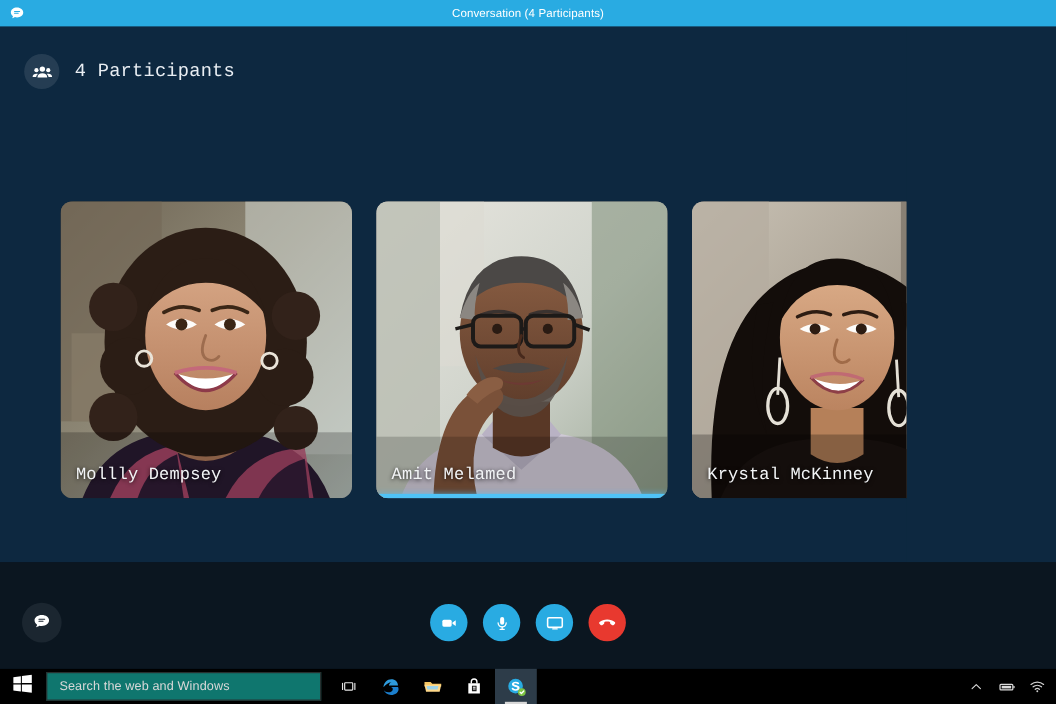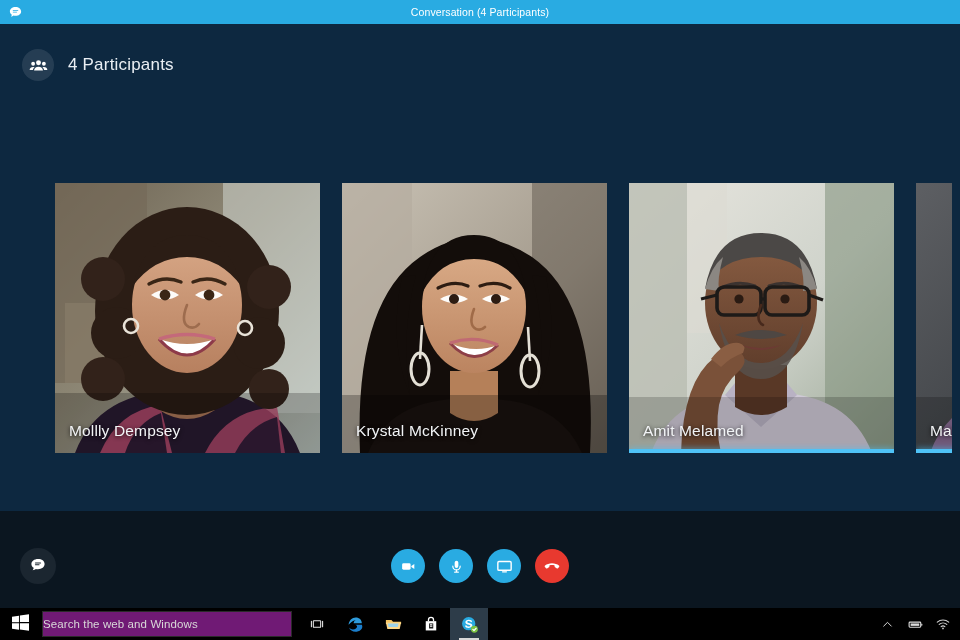--- a/index.html
+++ b/index.html
@@ -35,23 +35,24 @@
     text-align: center;
     font-size: 10.5px;
     color: #ffffff;
     letter-spacing: 0.1px;
     line-height: 24px;
   }
 
   
   .stage {
     position: absolute; top: 24px; left: 0;
-    width: 952px; height: 487px;
+    width: 824px; height: 487px;
     background: #0d2840;
     overflow: hidden;
+    font-family: Liberation Mono, monospace;
   }
 
   .participants-header {
     position: absolute; left: 22px; top: 25px;
     display: flex; align-items: center;
     gap: 14px;
   }
   .participants-badge {
     width: 32px; height: 32px;
     border-radius: 50%;
@@ -71,20 +72,21 @@
     left: 55px; top: 159px;
     display: flex;
     gap: 22px;
   }
   .tile {
     position: relative;
     width: 265px; height: 270px;
     overflow: hidden;
     flex: 0 0 auto;
     background: #1b2430;
+    border-radius: 11px;
   }
   .tile-video {
     position: absolute; inset: 0;
     overflow: hidden;
   }
   .tile-video svg { display: block; width: 100%; height: 100%; }
   .tile-name {
     position: absolute;
     left: 14px; bottom: 13px;
     font-size: 15.5px;
@@ -142,24 +144,24 @@
     display: flex; align-items: center;
     z-index: 40;
   }
   .start-btn {
     width: 40px; height: 32px;
     display: flex; align-items: center; justify-content: center;
     cursor: pointer;
   }
   .search-box {
     width: 250px; height: 26px;
-    background: #701a75;
+    background: #0f766e;
     border: 1px solid #2a2a2a;
     display: flex; align-items: center;
-    padding: 0 0;
+    padding: 0 11px;
     margin-left: 2px;
     cursor: text;
   }
   .search-text {
     font-size: 11.5px;
     color: #d8d8d8;
     letter-spacing: 0.1px;
   }
   .tb-icons { display: flex; align-items: center; margin-left: 6px; }
   .tb-item {
@@ -279,20 +281,77 @@
           </svg>
         </div>
         <span class="tile-name">Mollly Dempsey</span>
 
       </div>
 
       <div class="tile">
         <div class="tile-video">
           <svg viewBox="0 0 265 270" preserveAspectRatio="xMidYMid slice">
             <defs>
+              <linearGradient id="a-bg" x1="0" y1="0" x2="1" y2="1">
+                <stop offset="0%" stop-color="#e8e6df"></stop>
+                <stop offset="55%" stop-color="#cfd3cb"></stop>
+                <stop offset="100%" stop-color="#9aa795"></stop>
+              </linearGradient>
+              <linearGradient id="a-skin" x1="0" y1="0" x2="0" y2="1">
+                <stop offset="0%" stop-color="#8a5e43"></stop>
+                <stop offset="100%" stop-color="#5f3d2b"></stop>
+              </linearGradient>
+            </defs>
+            <rect width="265" height="270" fill="url(#a-bg)"></rect>
+            <rect x="0" y="0" width="58" height="270" fill="#b9bdb2" opacity="0.8"></rect>
+            <rect x="196" y="0" width="69" height="270" fill="#7f8f7a" opacity="0.55"></rect>
+            <rect x="58" y="0" width="40" height="150" fill="#dcdad2" opacity="0.6"></rect>
+
+            <path d="M22 270 q24 -64 110 -60 q86 -4 111 60 z" fill="#cfc9d6"></path>
+            <path d="M96 212 l36 32 l36 -32 l-10 -12 l-26 22 l-26 -22 z" fill="#b9b2c4"></path>
+
+            <path d="M106 182 h52 v42 q-26 16 -52 0 z" fill="#593826"></path>
+
+            <ellipse cx="132" cy="120" rx="56" ry="66" fill="url(#a-skin)"></ellipse>
+
+            <path d="M76 106 q10 -56 56 -56 q46 0 56 56 q-16 -32 -56 -32 q-40 0 -56 32z" fill="#4b4846"></path>
+            <path d="M76 106 q6 -22 18 -32 q-6 22 -4 34z" fill="#8b8782"></path>
+            <path d="M188 106 q-6 -22 -18 -32 q6 22 4 34z" fill="#8b8782"></path>
+
+            <path d="M90 140 q10 56 42 56 q32 0 42 -56 q-14 40 -42 40 q-28 0 -42 -40z" fill="#57504b" opacity="0.85"></path>
+            <path d="M106 152 q26 -10 52 0 q-26 8 -52 0z" fill="#4e4743"></path>
+
+            <circle cx="110" cy="116" r="4.6" fill="#2a1b13"></circle>
+            <circle cx="156" cy="116" r="4.6" fill="#2a1b13"></circle>
+            <path d="M94 104 q16 -7 32 -1" stroke="#3b3330" stroke-width="3.2" fill="none" stroke-linecap="round"></path>
+            <path d="M140 103 q16 -6 32 1" stroke="#3b3330" stroke-width="3.2" fill="none" stroke-linecap="round"></path>
+
+            <rect x="88" y="104" width="44" height="28" rx="7" fill="none" stroke="#1d1a18" stroke-width="3.6"></rect>
+            <rect x="136" y="104" width="44" height="28" rx="7" fill="none" stroke="#1d1a18" stroke-width="3.6"></rect>
+            <path d="M132 116 h4" stroke="#1d1a18" stroke-width="3.2"></path>
+            <path d="M88 112 l-16 4" stroke="#1d1a18" stroke-width="3.2"></path>
+            <path d="M180 112 l14 5" stroke="#1d1a18" stroke-width="3.2"></path>
+
+            <path d="M132 122 q-6 16 2 20" stroke="#47291c" stroke-width="2.6" fill="none" stroke-linecap="round"></path>
+
+            <path d="M112 162 q20 10 40 0 q-20 6 -40 0z" fill="#6d3a34"></path>
+
+            <path d="M52 270 q2 -72 34 -96 q16 -12 26 -4 q8 8 -2 18 q-16 14 -20 34 q-4 22 2 48z" fill="#7a5139"></path>
+            <path d="M82 176 q14 -18 28 -16 q8 2 4 10 q-12 4 -22 14z" fill="#8a5e43"></path>
+            <rect x="0" y="214" width="265" height="56" fill="#000" opacity="0.18"></rect>
+          </svg>
+        </div>
+        <span class="tile-name">Amit Melamed</span>
+        <span class="tile-speaking-bar" style="background: rgb(79, 195, 247);"></span>
+      </div>
+
+      <div class="tile">
+        <div class="tile-video">
+          <svg viewBox="0 0 265 270" preserveAspectRatio="xMidYMid slice">
+            <defs>
               <linearGradient id="k-bg" x1="0" y1="0" x2="1" y2="1">
                 <stop offset="0%" stop-color="#c9c2b5"></stop>
                 <stop offset="60%" stop-color="#a39a8c"></stop>
                 <stop offset="100%" stop-color="#6f665b"></stop>
               </linearGradient>
               <linearGradient id="k-skin" x1="0" y1="0" x2="0" y2="1">
                 <stop offset="0%" stop-color="#dcae8a"></stop>
                 <stop offset="100%" stop-color="#bb8460"></stop>
               </linearGradient>
             </defs>
@@ -333,77 +392,20 @@
           </svg>
         </div>
         <span class="tile-name">Krystal McKinney</span>
 
       </div>
 
       <div class="tile">
         <div class="tile-video">
           <svg viewBox="0 0 265 270" preserveAspectRatio="xMidYMid slice">
             <defs>
-              <linearGradient id="a-bg" x1="0" y1="0" x2="1" y2="1">
-                <stop offset="0%" stop-color="#e8e6df"></stop>
-                <stop offset="55%" stop-color="#cfd3cb"></stop>
-                <stop offset="100%" stop-color="#9aa795"></stop>
-              </linearGradient>
-              <linearGradient id="a-skin" x1="0" y1="0" x2="0" y2="1">
-                <stop offset="0%" stop-color="#8a5e43"></stop>
-                <stop offset="100%" stop-color="#5f3d2b"></stop>
-              </linearGradient>
-            </defs>
-            <rect width="265" height="270" fill="url(#a-bg)"></rect>
-            <rect x="0" y="0" width="58" height="270" fill="#b9bdb2" opacity="0.8"></rect>
-            <rect x="196" y="0" width="69" height="270" fill="#7f8f7a" opacity="0.55"></rect>
-            <rect x="58" y="0" width="40" height="150" fill="#dcdad2" opacity="0.6"></rect>
-
-            <path d="M22 270 q24 -64 110 -60 q86 -4 111 60 z" fill="#cfc9d6"></path>
-            <path d="M96 212 l36 32 l36 -32 l-10 -12 l-26 22 l-26 -22 z" fill="#b9b2c4"></path>
-
-            <path d="M106 182 h52 v42 q-26 16 -52 0 z" fill="#593826"></path>
-
-            <ellipse cx="132" cy="120" rx="56" ry="66" fill="url(#a-skin)"></ellipse>
-
-            <path d="M76 106 q10 -56 56 -56 q46 0 56 56 q-16 -32 -56 -32 q-40 0 -56 32z" fill="#4b4846"></path>
-            <path d="M76 106 q6 -22 18 -32 q-6 22 -4 34z" fill="#8b8782"></path>
-            <path d="M188 106 q-6 -22 -18 -32 q6 22 4 34z" fill="#8b8782"></path>
-
-            <path d="M90 140 q10 56 42 56 q32 0 42 -56 q-14 40 -42 40 q-28 0 -42 -40z" fill="#57504b" opacity="0.85"></path>
-            <path d="M106 152 q26 -10 52 0 q-26 8 -52 0z" fill="#4e4743"></path>
-
-            <circle cx="110" cy="116" r="4.6" fill="#2a1b13"></circle>
-            <circle cx="156" cy="116" r="4.6" fill="#2a1b13"></circle>
-            <path d="M94 104 q16 -7 32 -1" stroke="#3b3330" stroke-width="3.2" fill="none" stroke-linecap="round"></path>
-            <path d="M140 103 q16 -6 32 1" stroke="#3b3330" stroke-width="3.2" fill="none" stroke-linecap="round"></path>
-
-            <rect x="88" y="104" width="44" height="28" rx="7" fill="none" stroke="#1d1a18" stroke-width="3.6"></rect>
-            <rect x="136" y="104" width="44" height="28" rx="7" fill="none" stroke="#1d1a18" stroke-width="3.6"></rect>
-            <path d="M132 116 h4" stroke="#1d1a18" stroke-width="3.2"></path>
-            <path d="M88 112 l-16 4" stroke="#1d1a18" stroke-width="3.2"></path>
-            <path d="M180 112 l14 5" stroke="#1d1a18" stroke-width="3.2"></path>
-
-            <path d="M132 122 q-6 16 2 20" stroke="#47291c" stroke-width="2.6" fill="none" stroke-linecap="round"></path>
-
-            <path d="M112 162 q20 10 40 0 q-20 6 -40 0z" fill="#6d3a34"></path>
-
-            <path d="M52 270 q2 -72 34 -96 q16 -12 26 -4 q8 8 -2 18 q-16 14 -20 34 q-4 22 2 48z" fill="#7a5139"></path>
-            <path d="M82 176 q14 -18 28 -16 q8 2 4 10 q-12 4 -22 14z" fill="#8a5e43"></path>
-            <rect x="0" y="214" width="265" height="56" fill="#000" opacity="0.18"></rect>
-          </svg>
-        </div>
-        <span class="tile-name">Amit Melamed</span>
-        <span class="tile-speaking-bar" style="background: rgb(79, 195, 247);"></span>
-      </div>
-
-      <div class="tile">
-        <div class="tile-video">
-          <svg viewBox="0 0 265 270" preserveAspectRatio="xMidYMid slice">
-            <defs>
               <linearGradient id="t-bg" x1="0" y1="0" x2="1" y2="1">
                 <stop offset="0%" stop-color="#5d5f63"></stop>
                 <stop offset="100%" stop-color="#2f3337"></stop>
               </linearGradient>
               <linearGradient id="t-skin" x1="0" y1="0" x2="0" y2="1">
                 <stop offset="0%" stop-color="#e0b08c"></stop>
                 <stop offset="100%" stop-color="#bd8560"></stop>
               </linearGradient>
             </defs>
             <rect width="265" height="270" fill="url(#t-bg)"></rect>

